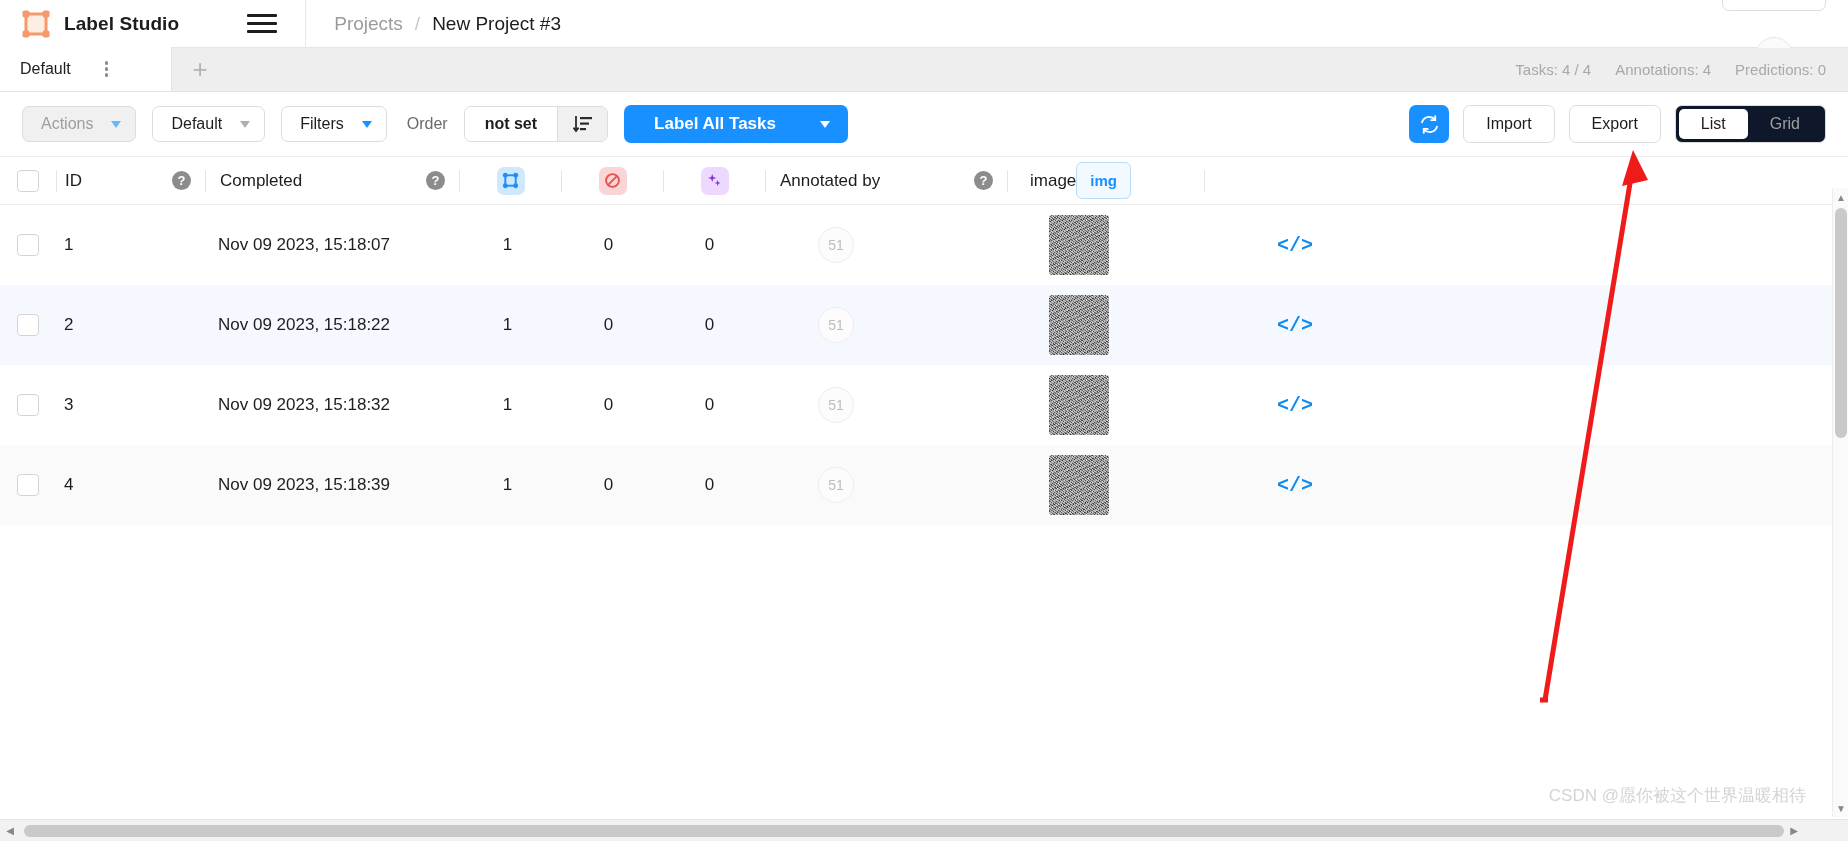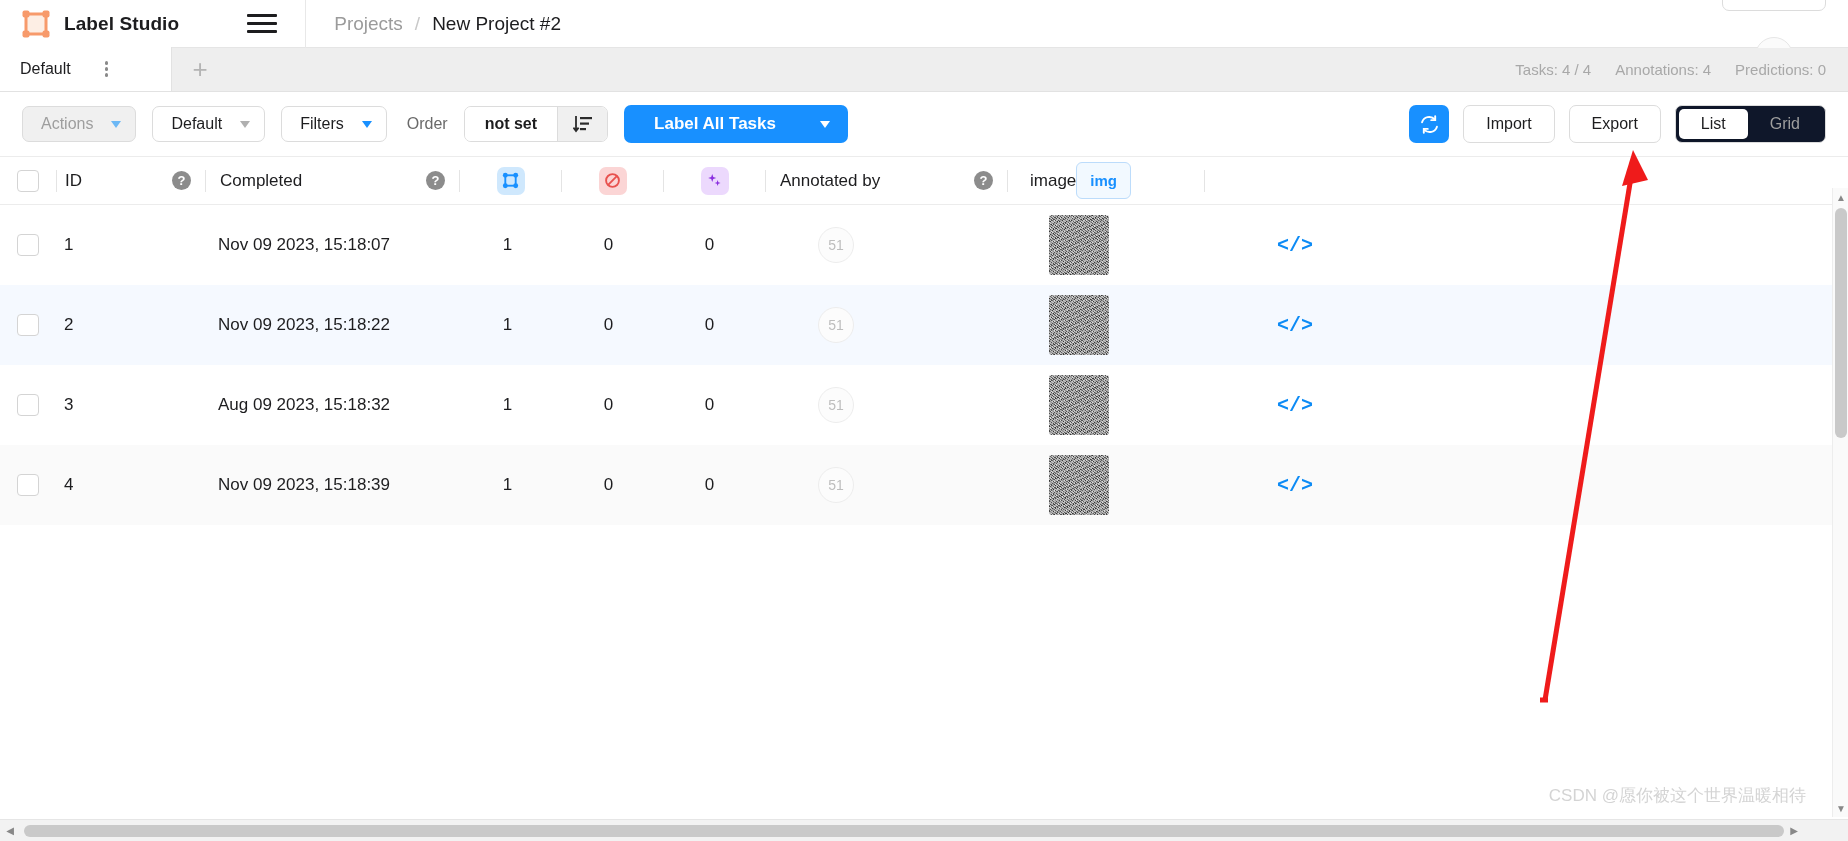--- a/index.html
+++ b/index.html
@@ -218,21 +218,21 @@
       <i></i>
         <i></i>
         <i></i>
     </div>
 
     <div class="hdr-divider"></div>
 
     <div class="breadcrumb">
       <span class="bc-projects">Projects</span>
       <span class="bc-sep">/</span>
-      <span class="bc-current">New Project #2</span>
+      <span class="bc-current">New Project #3</span>
     </div>
 
     <div class="hdr-right">
       <div class="btn-settings">Settings</div>
       <div class="avatar-top">51</div>
     </div>
   </div>
 
   <div class="tabbar">
     <div class="tab">
@@ -397,21 +397,21 @@
       <div class="cell c-code">
           <span class="code-ic">&lt;/&gt;</span>
         </div>
     </div>
 
     <div class="trow">
       <div class="cell c-check">
           <span class="chk"></span>
         </div>
       <div class="cell c-id">3</div>
-      <div class="cell c-completed">Aug 09 2023, 15:18:32</div>
+      <div class="cell c-completed">Nov 09 2023, 15:18:32</div>
       <div class="cell c-num">1</div>
       <div class="cell c-num">0</div>
       <div class="cell c-num">0</div>
       <div class="cell c-annotated">
         <span class="avatar-row">51</span>
       </div>
       <div class="cell c-image">
         <span class="thumb"></span>
       </div>
       <div class="cell c-code">

